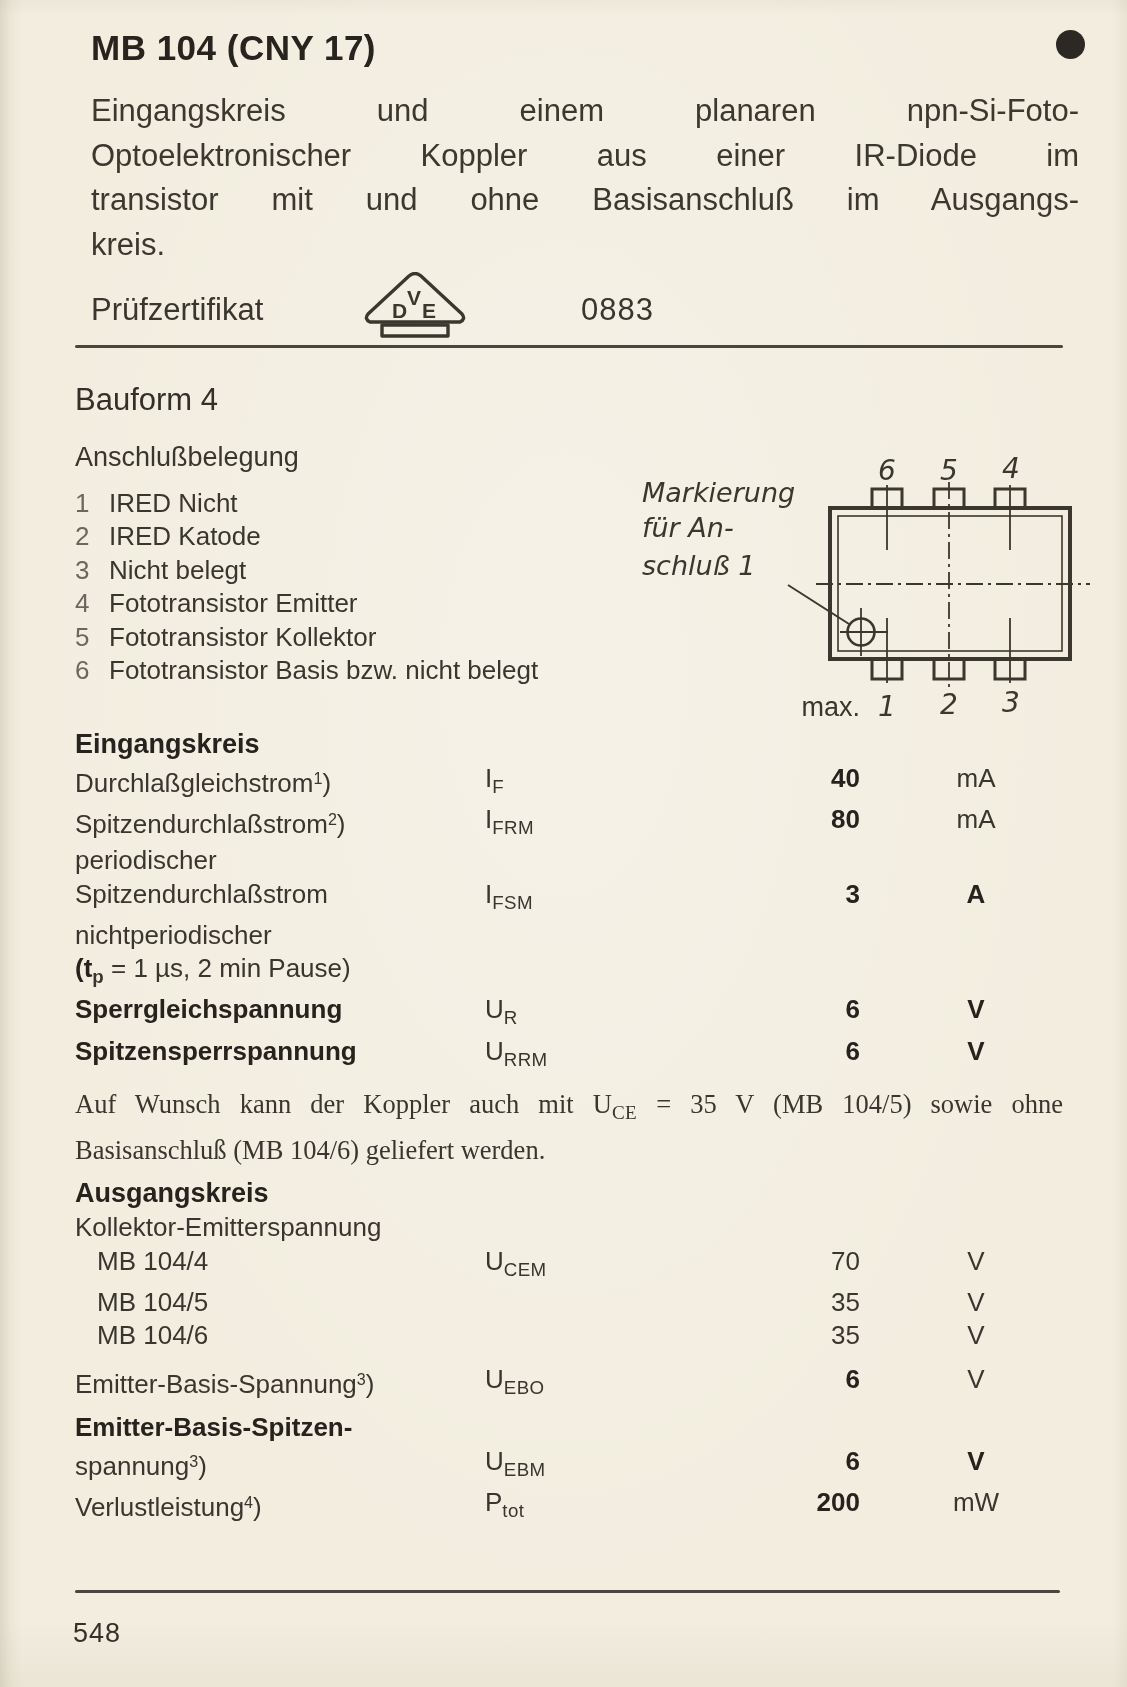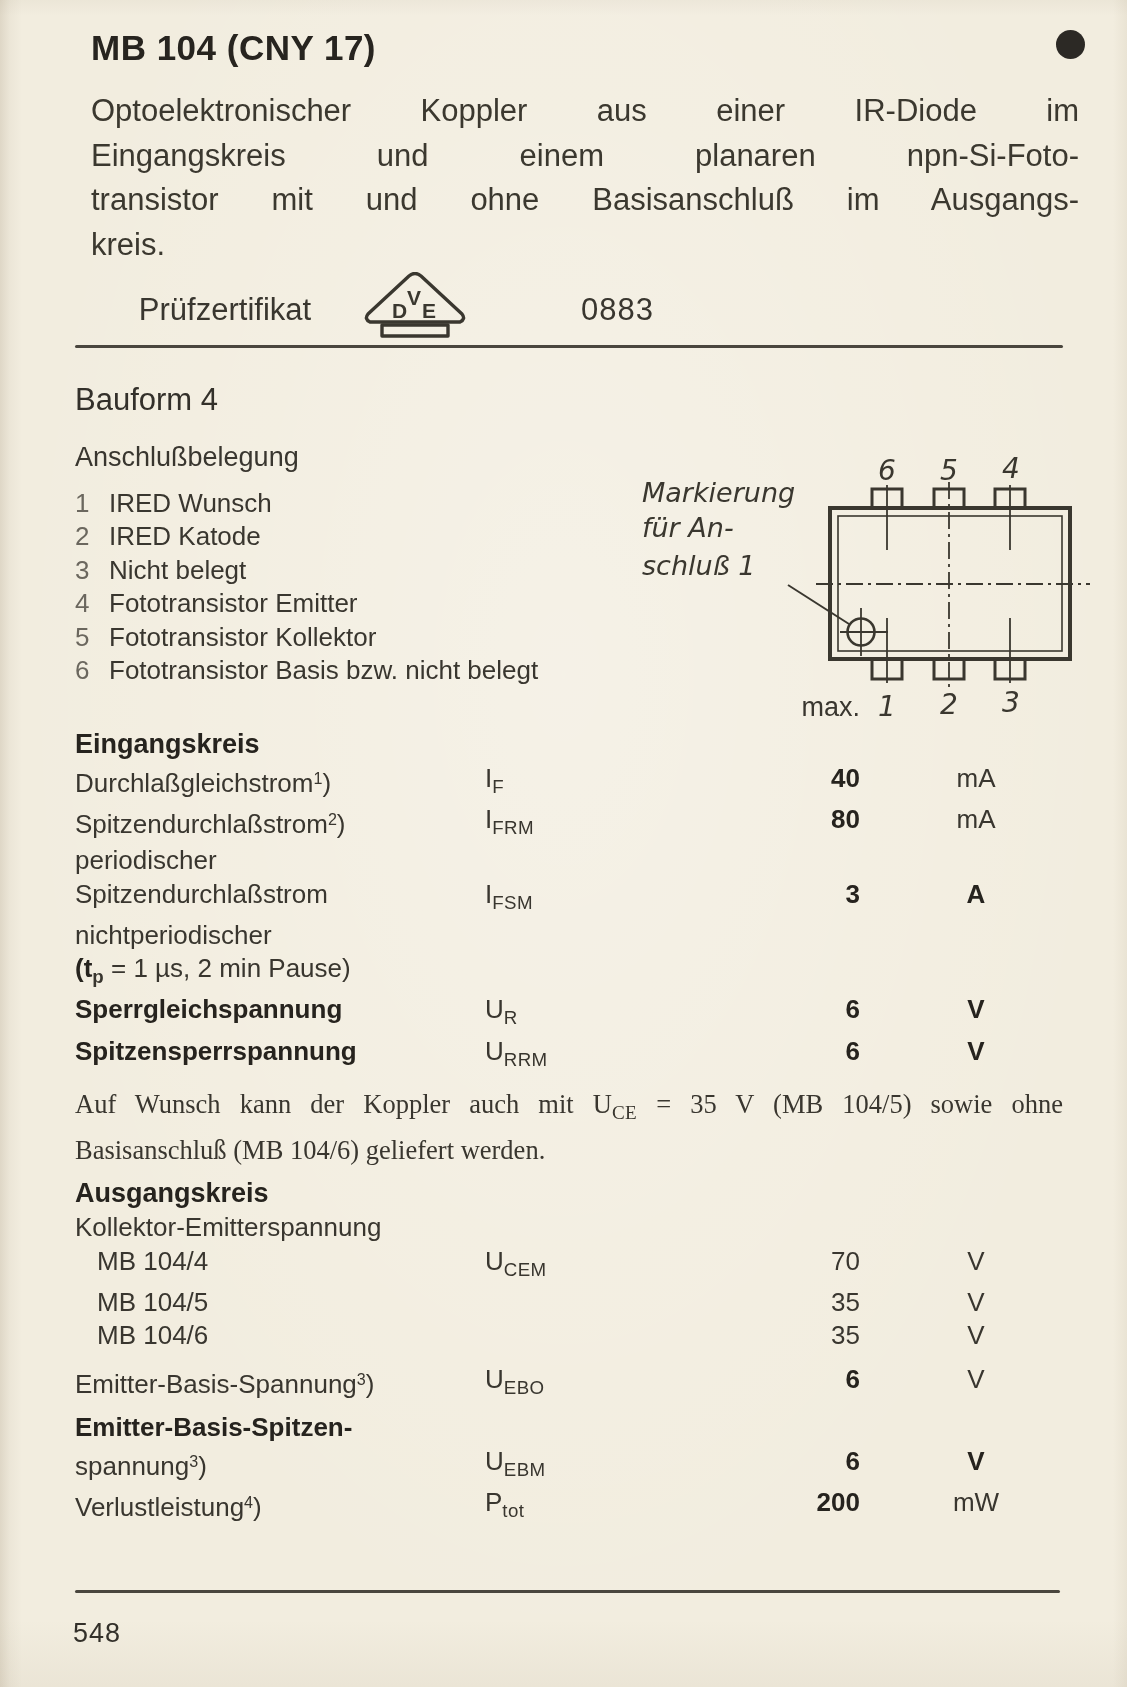--- a/index.html
+++ b/index.html
@@ -18,21 +18,21 @@
     overflow:hidden;
   }
   .abs{position:absolute;}
 
   
   .hdr{left:75px;top:28px;width:988px;margin-left:16px;}
   .title{font-size:35px;font-weight:bold;letter-spacing:.5px;color:#27241f;}
   .dot{left:1056px;top:30px;width:29px;height:29px;border-radius:50%;background:#2c2925;}
   .desc{margin-top:21px;font-size:31px;line-height:44.5px;color:#3b382f;}
   .just{text-align:justify;text-align-last:justify;}
-  .certrow{margin-top:15px;display:flex;align-items:center;font-size:31px;text-align:center;}
+  .certrow{margin-top:15px;display:flex;align-items:center;font-size:31px;}
   .certlabel{width:268px;}
   .vde{width:112px;height:66px;flex:0 0 auto;margin-top:-10px;}
   .certnum{margin-left:110px;letter-spacing:1px;}
 
   .rule{left:75px;background:#4a463e;height:3px;width:988px;border-radius:2px;}
   .rule1{top:345px;}
   .rule2{top:1590px;width:985px;}
 
   
   .bauform{left:75px;top:382px;width:560px;}
@@ -71,22 +71,22 @@
 </head>
 <body>
 
 <div class="sheet">
 
   <div class="abs dot"></div>
 
   <div class="abs hdr">
     <div class="title">MB 104 (CNY 17)</div>
     <div class="desc">
+      <div class="just">Eingangskreis und einem planaren npn-Si-Foto-</div>
       <div class="just">Optoelektronischer Koppler aus einer IR-Diode im</div>
-      <div class="just">Eingangskreis und einem planaren npn-Si-Foto-</div>
       <div class="just">transistor mit und ohne Basisanschluß im Ausgangs-</div>
       <div>kreis.</div>
     </div>
     <div class="certrow">
       <span class="certlabel">Prüfzertifikat</span>
       <span class="vde">
         <svg viewBox="0 0 112 66">
           <g fill="none" stroke="#3a372f" stroke-width="3.4" stroke-linejoin="round">
             <path d="M 50 4 Q 56 -1 62 4 L 103 42 Q 107 47 101 50 L 11 50 Q 5 47 9 42 Z"></path>
             <rect x="23" y="53" width="66" height="11"></rect>
@@ -101,21 +101,21 @@
   </div>
 
   <div class="abs rule rule1"></div>
 
   <div class="abs bauform">
     <div class="h-bauform">Bauform 4</div>
     <div class="h-pinout">Anschlußbelegung</div>
     <div class="pinlist">
       <div class="pinrow">
           <span class="pinnum">1</span>
-          <span>IRED Wunsch</span>
+          <span>IRED Nicht</span>
         </div>
       <div class="pinrow">
           <span class="pinnum">2</span>
           <span>IRED Katode</span>
         </div>
       <div class="pinrow">
           <span class="pinnum">3</span>
           <span>Nicht belegt</span>
         </div>
       <div class="pinrow">

